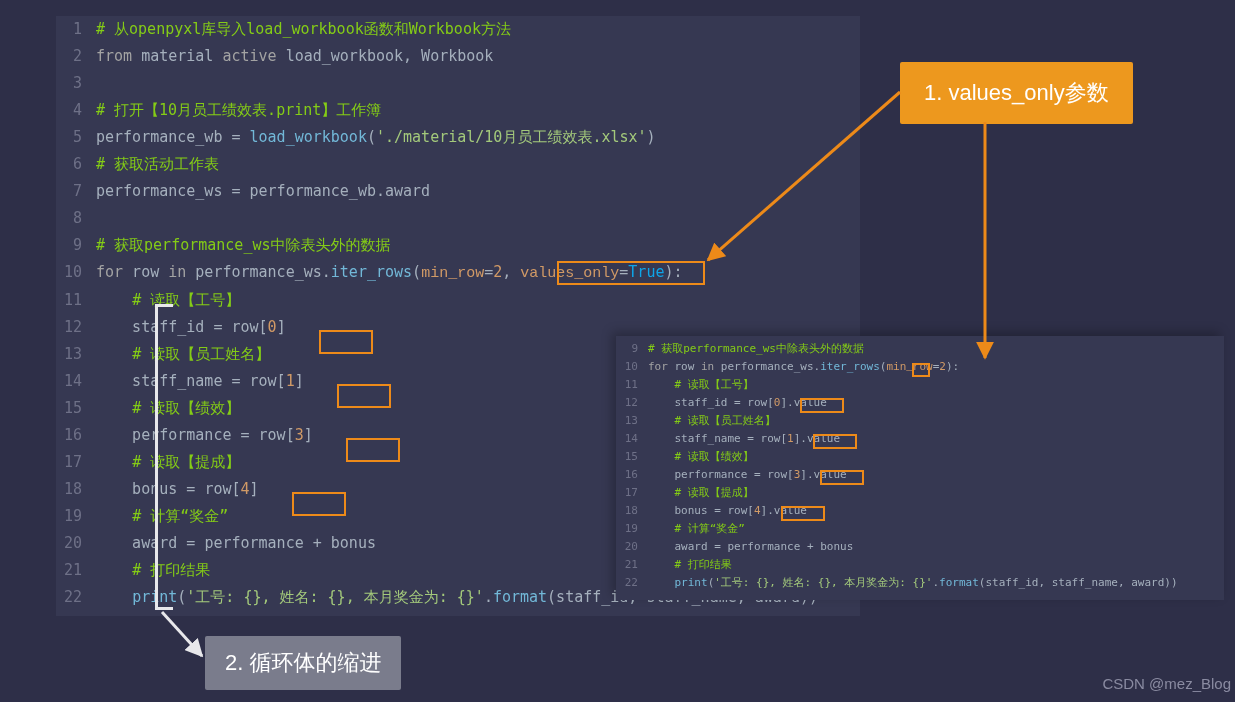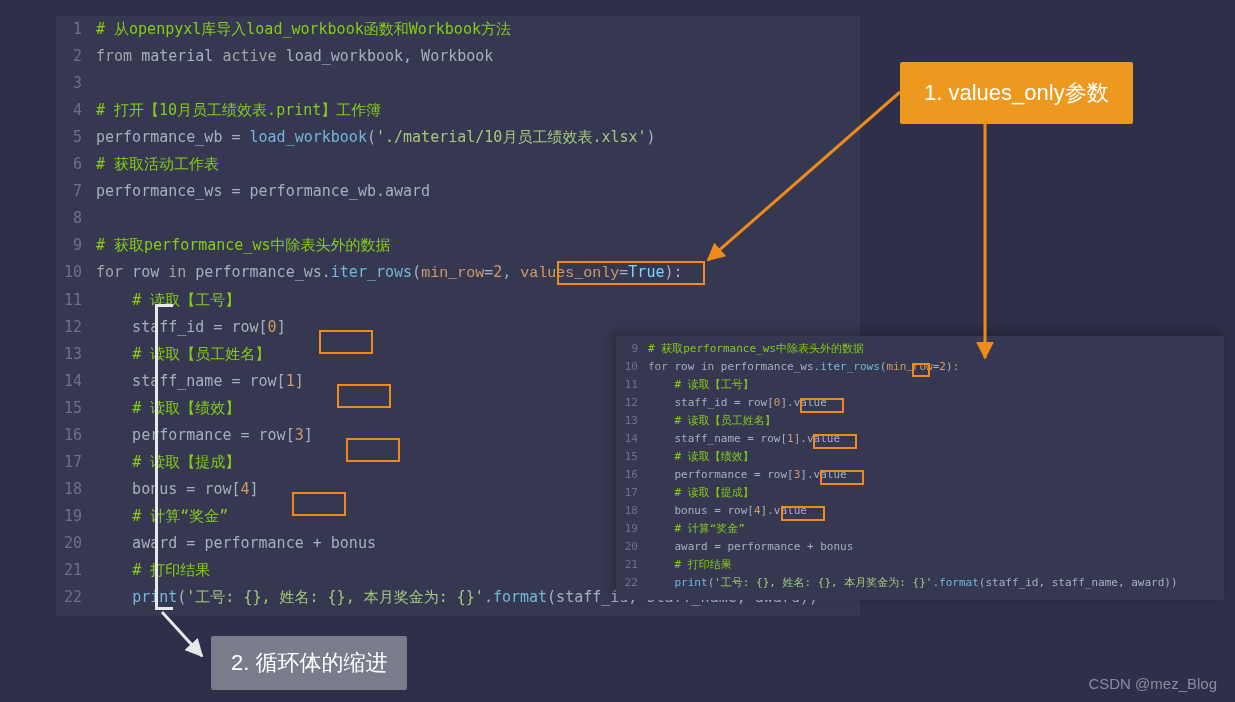--- a/index.html
+++ b/index.html
@@ -44,21 +44,21 @@
   .main-panel .ln { width: 40px; padding-right: 14px; }
   .small-panel .ln { width: 32px; padding-right: 10px; }
   .code { flex: 1; }
   .cm  { color: #84cc16; }   
   .kw  { color: #a3a3a3; }   
   .fn  { color: #72b8d8; }   
   .st  { color: #a3c97b; }   
   .nm  { color: #d19a66; }   
   .pn  { color: #a5b0bd; }   
   .pa  { color: #d19a66; font-family: Liberation Mono, monospace; }   
-  .tf  { color: #7dd3fc; }   
+  .tf  { color: #0ea5e9; }   
   .op  { color: #a5b0bd; }
 
   
   .hl-box {
     position: absolute;
     border: 2px solid #ed8a19;
     pointer-events: none;
   }
   
   .indent-bracket {
@@ -89,21 +89,21 @@
     padding: 12px 20px;
   }
   svg.arrows {
     position: absolute;
     left: 0; top: 0;
     width: 1235px; height: 702px;
     pointer-events: none;
   }
   .watermark {
     position: absolute;
-    right: 18px;
+    right: 4px;
     bottom: 10px;
     font-family: "PingFang SC","Microsoft YaHei",sans-serif;
     color: #8a8ba1;
     font-size: 15px;
   }
 </style>
 </head>
 <body>
 
 <div class="code-panel main-panel" id="main-panel">
@@ -158,21 +158,21 @@
 
 <div class="hl-box" style="left:912px; top:363px; width:18px; height:14px;"></div>
 <div class="hl-box" style="left:800px; top:398px; width:44px; height:15px;"></div>
 <div class="hl-box" style="left:813px; top:434px; width:44px; height:15px;"></div>
 <div class="hl-box" style="left:820px; top:470px; width:44px; height:15px;"></div>
 <div class="hl-box" style="left:781px; top:506px; width:44px; height:15px;"></div>
 
 <div class="callout callout-orange" style="left:900px; top:62px;">
   <span>1. values_only参数</span>
 </div>
-<div class="callout callout-gray" style="left:211px; top:636px;">
+<div class="callout callout-gray" style="left:205px; top:636px;">
   <span>2. 循环体的缩进</span>
 </div>
 
 <svg class="arrows">
   <defs>
     <marker id="arr-orange" viewBox="0 0 10 10" refX="9" refY="5" markerWidth="6" markerHeight="6" orient="auto-start-reverse">
       <path d="M 0 0 L 10 5 L 0 10 z" fill="#ed8a19"></path>
     </marker>
     <marker id="arr-white" viewBox="0 0 10 10" refX="9" refY="5" markerWidth="6" markerHeight="6" orient="auto-start-reverse">
       <path d="M 0 0 L 10 5 L 0 10 z" fill="#e8e8eb"></path>

